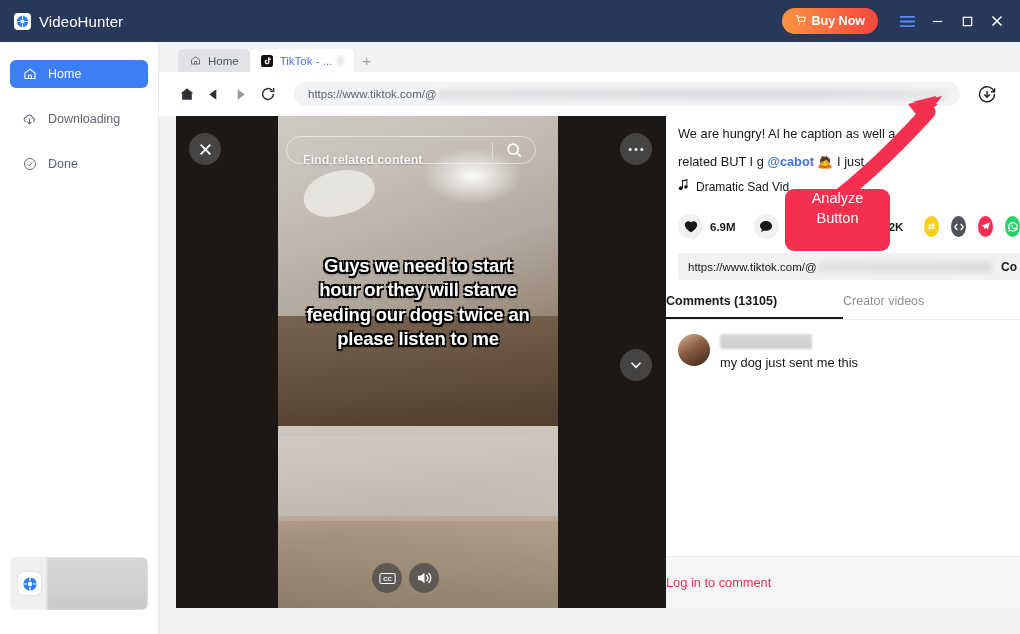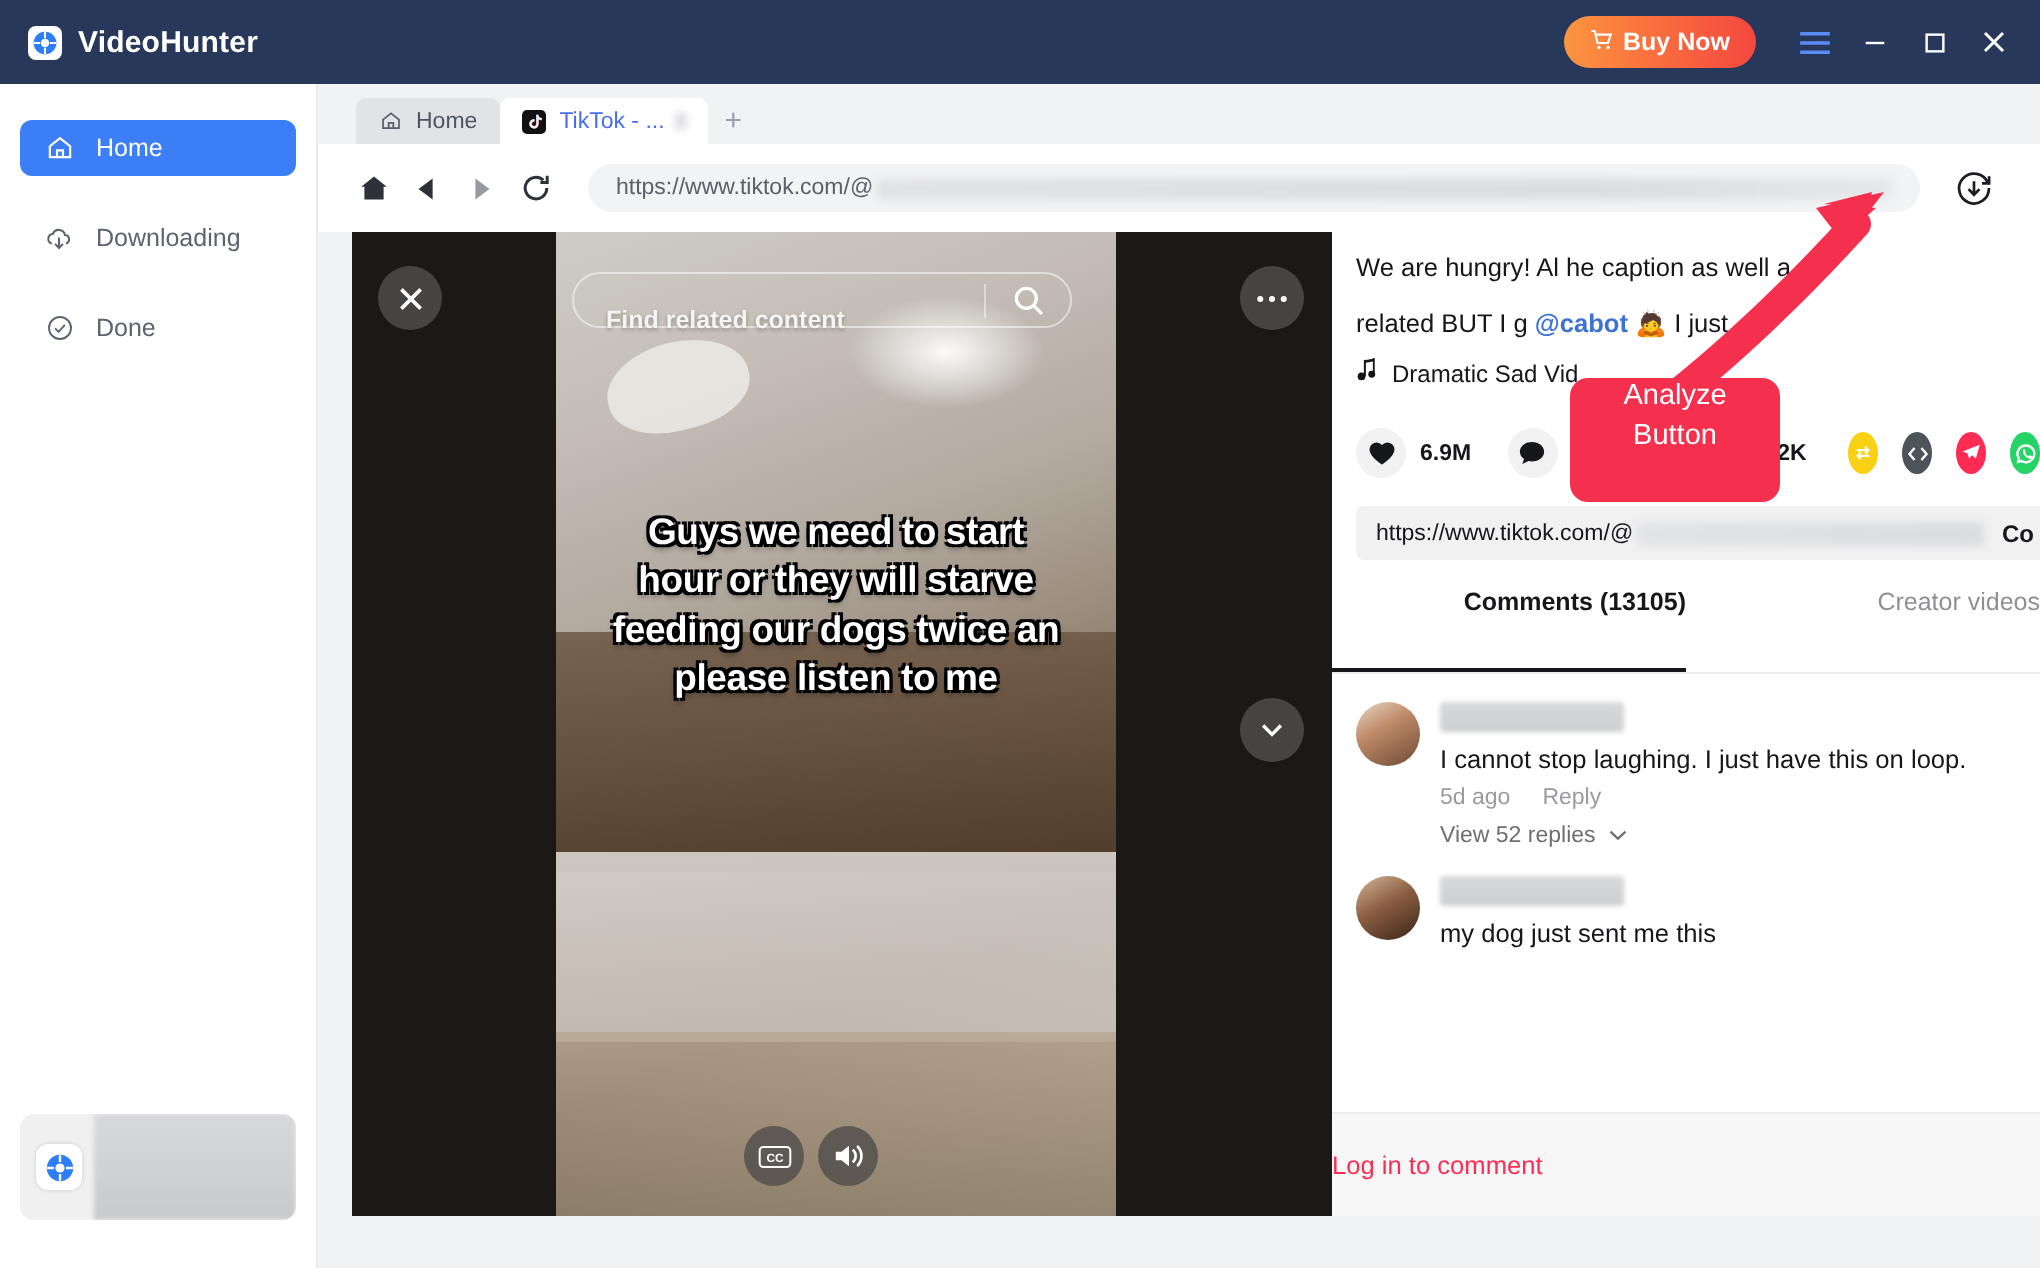--- a/index.html
+++ b/index.html
@@ -13,21 +13,21 @@
   
   .titlebar {
     position: absolute; top: 0; left: 0; width: 1020px; height: 42px;
     background: #27385a; display: flex; align-items: center;
   }
   .logo-wrap { display: flex; align-items: center; gap: 8px; margin-left: 14px; }
   .logo-mark {
     width: 17px; height: 17px; border-radius: 4px; background: #ffffff;
     display: flex; align-items: center; justify-content: center;
   }
-  .logo-text { color: #ffffff; font-size: 15px; font-weight: bold; letter-spacing: .1px; }
+  .logo-text { color: #ffffff; font-size: 15px; font-weight: normal; letter-spacing: .1px; }
   .tb-right { margin-left: auto; display: flex; align-items: center; gap: 0; padding-right: 8px; }
   .buy-btn {
     display: flex; align-items: center; gap: 5px;
     background: linear-gradient(90deg,#fb9540 0%,#f9703e 45%,#f4473f 100%);
     color: #fff; font-size: 12.5px; font-weight: bold;
     border: none; border-radius: 15px; height: 26px; padding: 0 13px;
     cursor: pointer; margin-right: 14px;
   }
   .tb-icon {
     width: 30px; height: 30px; display: flex; align-items: center; justify-content: center;
@@ -187,21 +187,21 @@
                display: flex; align-items: center; justify-content: center; color: #fff; font-size: 10px; font-weight: bold; }
 
   .urlrow { display: flex; align-items: center; margin: 14px 0 0 12px; width: 348px;
             height: 27px; background: #f1f1f2; border-radius: 4px; padding: 0 0 0 10px; }
   .urlrow .u { font-size: 11.5px; color: #16171a; }
   .urlrow .ublur { flex: 1; height: 12px; margin-left: 1px;
                    background: linear-gradient(90deg,#e3e4e6,#dbdcde); filter: blur(2px); border-radius: 2px; }
   .copy-btn { font-size: 12px; font-weight: bold; color: #16171a; padding: 0 9px; cursor: pointer; }
 
   .tabs2 { display: flex; margin-top: 14px; border-bottom: 1px solid #ededed; }
-  .tab2 { flex: 1; text-align: right; padding-bottom: 26px; font-size: 12.5px; color: #8f9095; cursor: pointer; }
+  .tab2 { flex: 1; text-align: left; padding-bottom: 9px; font-size: 12.5px; color: #8f9095; cursor: pointer; }
   .tab2.active { color: #16171a; font-weight: bold; border-bottom: 2px solid #16171a; }
 
   .cmt { display: flex; gap: 10px; padding: 14px 12px 0 12px; }
   .cmt-av { width: 32px; height: 32px; border-radius: 50%; flex: 0 0 32px; overflow: hidden; }
   .cmt-av.a1 { background: linear-gradient(150deg,#e8d9c8,#c08b6a 40%,#6d4a33); }
   .cmt-av.a2 { background: linear-gradient(150deg,#d6b79a,#8a5e42 45%,#3a2418); }
   .cmt-body { flex: 1; min-width: 0; }
   .cmt-name { width: 92px; height: 15px; border-radius: 2px;
               background: linear-gradient(180deg,#d7d8da,#cdced0); filter: blur(1.3px); }
   .cmt-text { font-size: 12.8px; color: #16171a; margin-top: 6px; white-space: nowrap; }
@@ -528,39 +528,20 @@
           <span class="u">https://www.tiktok.com/@</span>
           <span class="ublur"></span>
           <span class="copy-btn">Co</span>
         </div>
 
         <div class="tabs2">
           <div class="tab2 active">Comments (13105)</div>
           <div class="tab2">Creator videos</div>
         </div>
 
-        <div class="cmt">
-          <div class="cmt-av a1"></div>
-          <div class="cmt-body">
-            <div class="cmt-name"></div>
-            <div class="cmt-text">I cannot stop laughing. I just have this on loop.</div>
-            <div class="cmt-meta">
-              <span>5d ago</span>
-              <span>Reply</span>
-            </div>
-            <div class="cmt-more">
-              <span>View 52 replies</span>
-              <span>
-                <svg width="10" height="7" viewBox="0 0 12 8" fill="none" stroke="#6e6f74" stroke-width="1.3">
-                    <path d="M1.5 2L6 6.2 10.5 2"></path>
-                  </svg>
-              </span>
-            </div>
-          </div>
-        </div>
 
         <div class="cmt">
           <div class="cmt-av a2"></div>
           <div class="cmt-body">
             <div class="cmt-name"></div>
             <div class="cmt-text">my dog just sent me this</div>
           </div>
         </div>
 
         <div class="login-bar">

